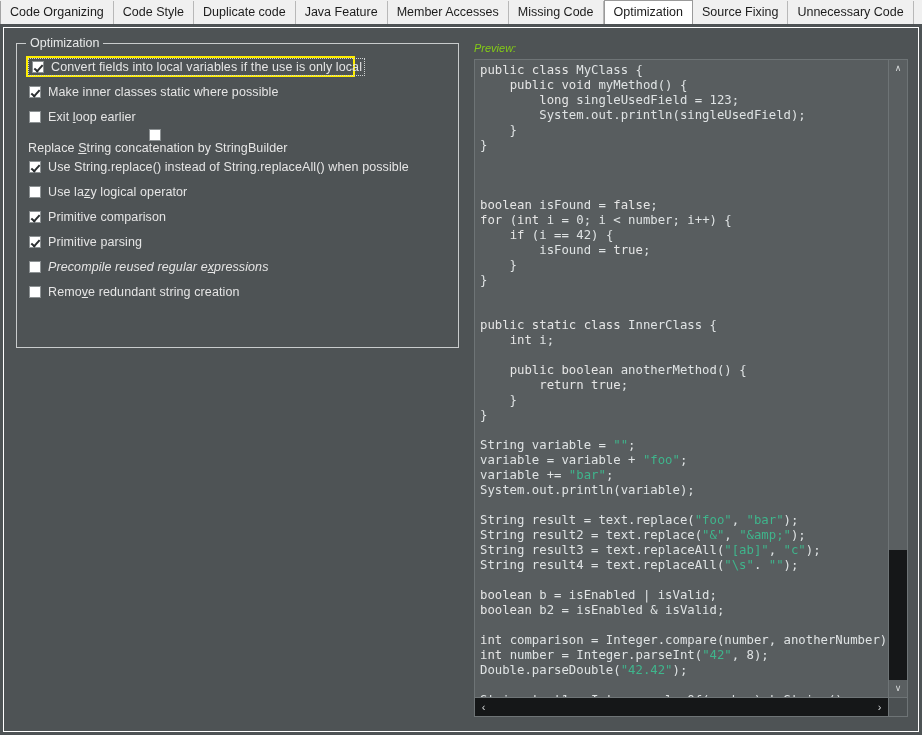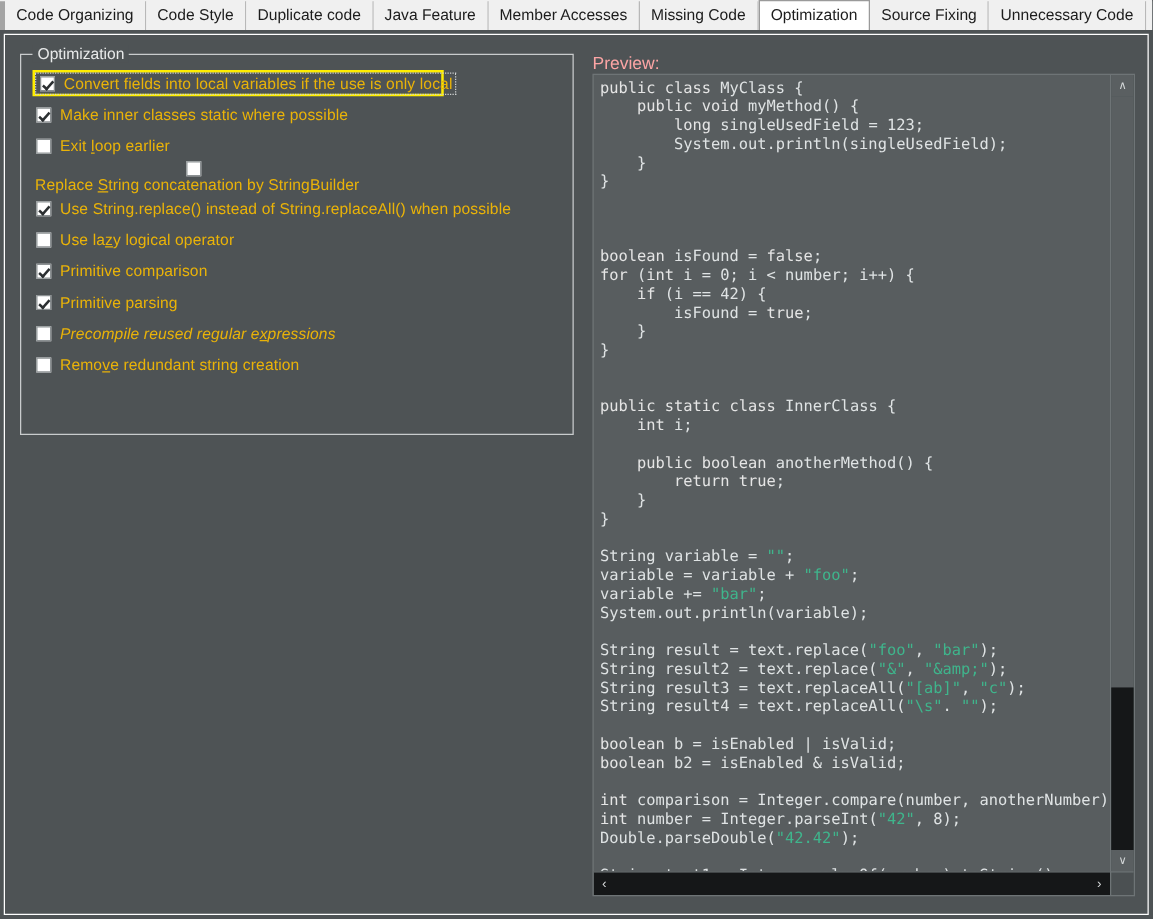--- a/index.html
+++ b/index.html
@@ -32,21 +32,21 @@
     line-height: 23px;
     padding: 0 9px;
     font-size: 12.5px;
     color: #1c1c1c;
     background: #f0f0f0;
     border-right: 1px solid #b8b8b8;
     white-space: nowrap;
     box-sizing: border-box;
     cursor: default;
   }
-  .tab:first-child { border-left: 4px solid #a3a3a3; }
+  .tab:first-child { border-left: 1px solid #a3a3a3; }
   .tab.selected {
     background: #ffffff;
     border-left: 1px solid #9a9a9a;
     border-right: 1px solid #9a9a9a;
     border-top: 1px solid #9a9a9a;
     height: 24px;
     line-height: 23px;
     font-weight: normal;
   }
   .tabbar-fill {
@@ -130,39 +130,40 @@
     left: 3px;
     top: 1px;
     width: 3px;
     height: 7px;
     border: solid #2b2f31;
     border-width: 0 2px 2px 0;
     transform: rotate(42deg);
   }
   .cb-label {
     font-size: 12.5px;
-    color: #eab308;
+    color: #e5e5e5;
     white-space: nowrap;
     letter-spacing: 0.1px;
   }
   .cb-row.focused .cb-label-wrap {
     border: 1px dotted #cfd2d2;
     padding: 1px 2px 1px 2px;
     display: flex;
     align-items: center;
   }
   .mn { text-decoration: underline; }
 
   
   .preview-label {
     position: absolute;
     left: 470px;
     top: 14px;
-    font-size: 14px;
-    color: #fca5a5;
+    font-size: 11px;
+    color: #84cc16;
+    font-style: italic;
   }
   .code-frame {
     position: absolute;
     left: 470px;
     top: 31px;
     width: 434px;
     height: 658px;
     background: #585d5f;
     border: 1px solid #6e7476;
     box-sizing: border-box;

